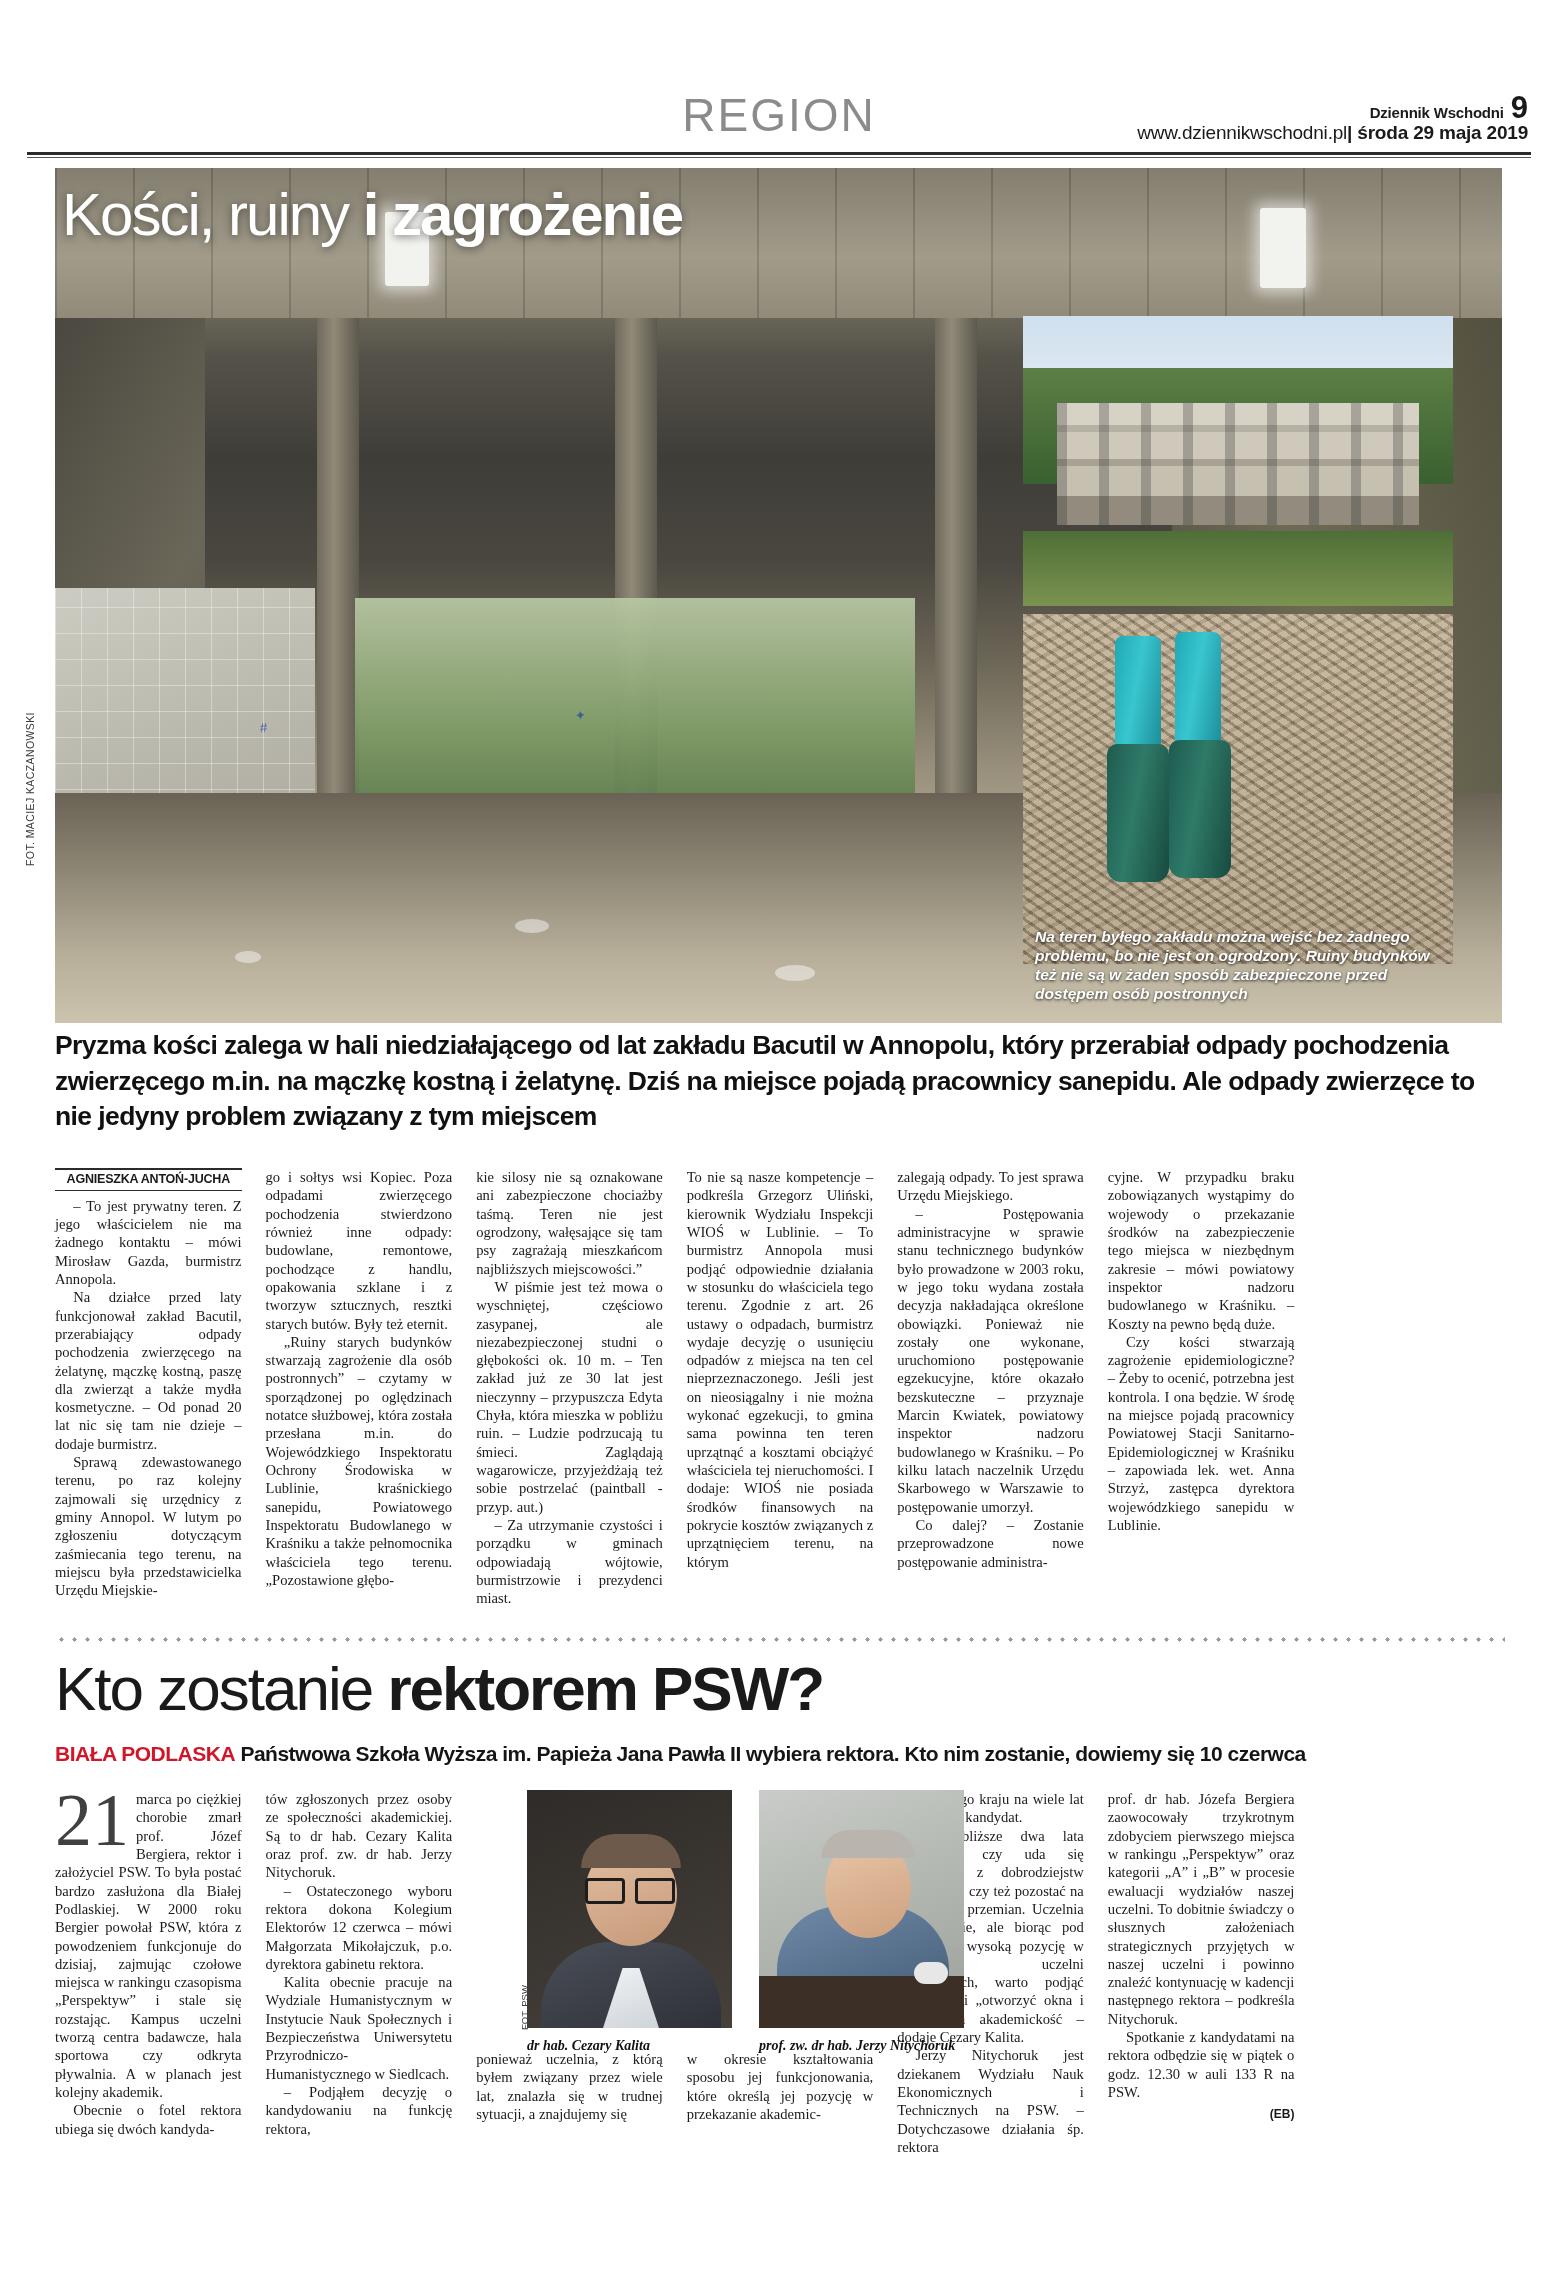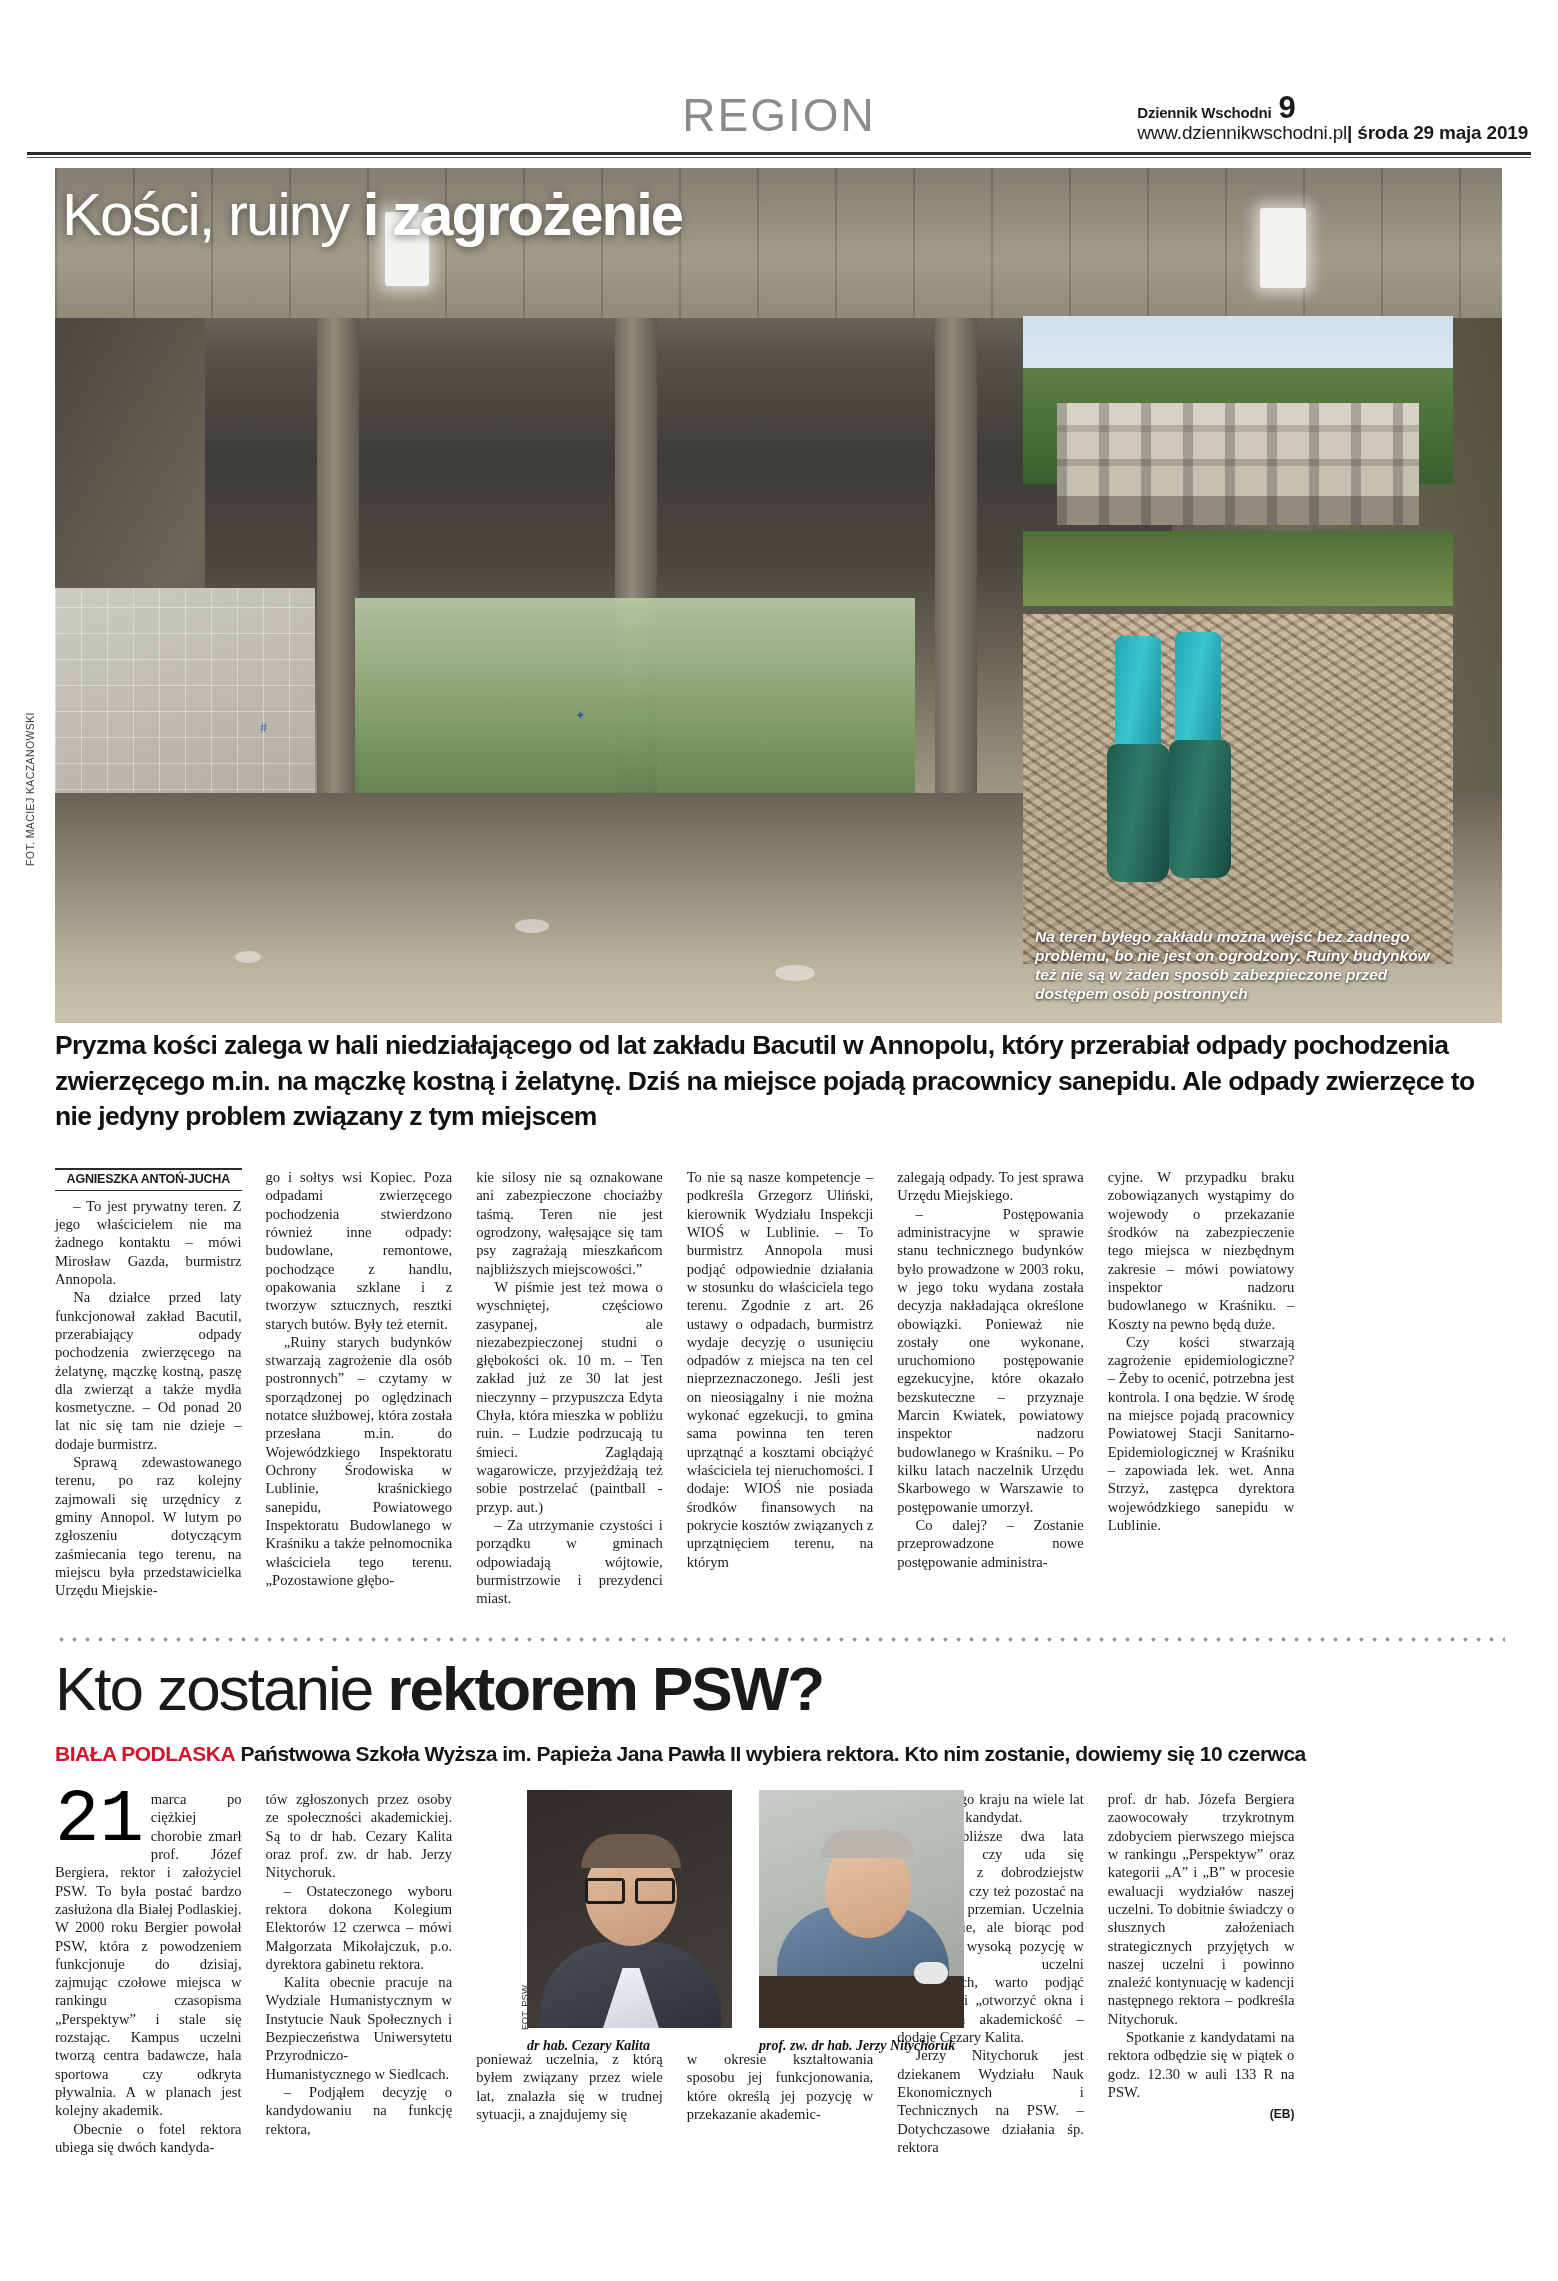--- a/index.html
+++ b/index.html
@@ -4,21 +4,21 @@
 <style>
   html,body{margin:0;padding:0;background:#ffffff;}
   body{width:1558px;height:2281px;position:relative;overflow:hidden;
        font-family:"Liberation Serif",serif;color:#1a1a1a;}
 
   
   .masthead{position:absolute;left:0;top:0;width:1558px;height:108px;}
   .section-name{position:absolute;left:0;top:92px;width:1558px;text-align:center;
       font-family:"Liberation Sans",sans-serif;font-weight:300;font-size:46px;
       letter-spacing:2px;color:#8b8b8b;line-height:1;}
-  .mast-right{position:absolute;right:30px;top:95px;
+  .mast-right{position:absolute;right:30px;top:95px;text-align:right;
       font-family:"Liberation Sans",sans-serif;margin-left:40px;}
   .mast-title{font-size:15px;font-weight:bold;letter-spacing:-.2px;display:inline-block;
       vertical-align:bottom;}
   .mast-page{font-size:31px;font-weight:bold;display:inline-block;margin-left:7px;
       vertical-align:bottom;line-height:.85;}
   .mast-sub{font-size:19px;font-weight:bold;margin-top:1px;letter-spacing:-.2px;}
   .mast-sub .url{font-weight:normal;}
   .rule-top{position:absolute;left:27px;top:152px;width:1504px;height:3px;background:#2b2b2b;}
   .rule-top2{position:absolute;left:27px;top:157px;width:1504px;height:1px;background:#555;}
 
@@ -126,21 +126,21 @@
       font-family:"Liberation Sans",sans-serif;font-size:62px;line-height:1;
       font-weight:300;letter-spacing:-2px;color:#1a1a1a;}
   .headline2 b{font-weight:bold;}
   .sub2{position:absolute;left:55px;top:1741px;width:1450px;
       font-family:"Liberation Sans",sans-serif;font-size:21px;line-height:1.25;
       font-weight:600;letter-spacing:-.5px;color:#151515;}
   .sub2 .place{color:#d2162a;font-weight:bold;}
 
   .cols2{position:absolute;left:55px;top:1790px;width:1450px;height:440px;
       display:grid;grid-template-columns:repeat(7,1fr);column-gap:24px;}
-  .dropcap{float:left;font-family:Liberation Mono, monospace;color:#000000;
+  .dropcap{float:left;font-family:Liberation Serif, serif;color:#404040;
       font-size:74px;line-height:.76;margin:2px 7px 0 0;font-weight:normal;}
   .end-tag{font-family:"Liberation Sans",sans-serif;font-weight:bold;font-size:12px;
       text-align:right;display:block;margin-top:6px;}
 
   
   .portrait{position:absolute;overflow:hidden;}
   .p1{left:527px;top:1790px;width:205px;height:238px;}
   .p2{left:759px;top:1790px;width:205px;height:238px;}
   .p1 .bgwall{position:absolute;inset:0;background:linear-gradient(160deg,#2f2b28,#45403a);}
   .p1 .face{position:absolute;left:58px;top:52px;width:92px;height:104px;border-radius:46px/52px;

